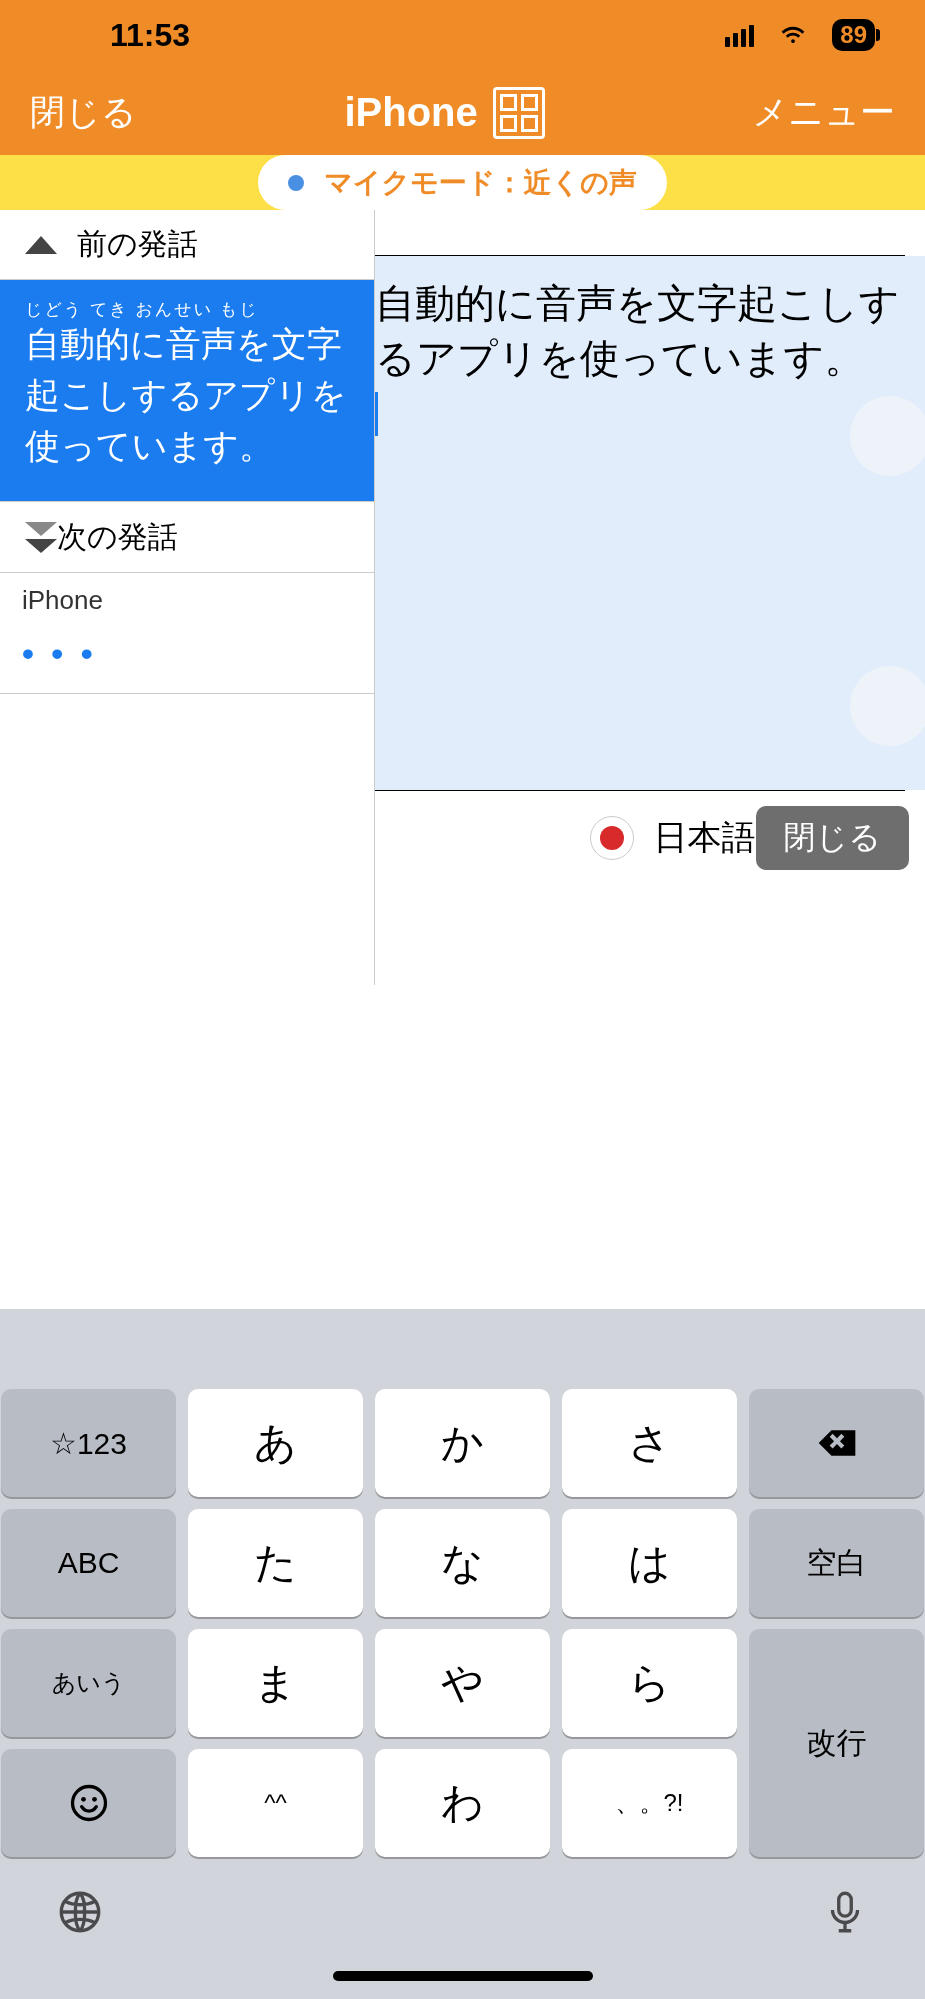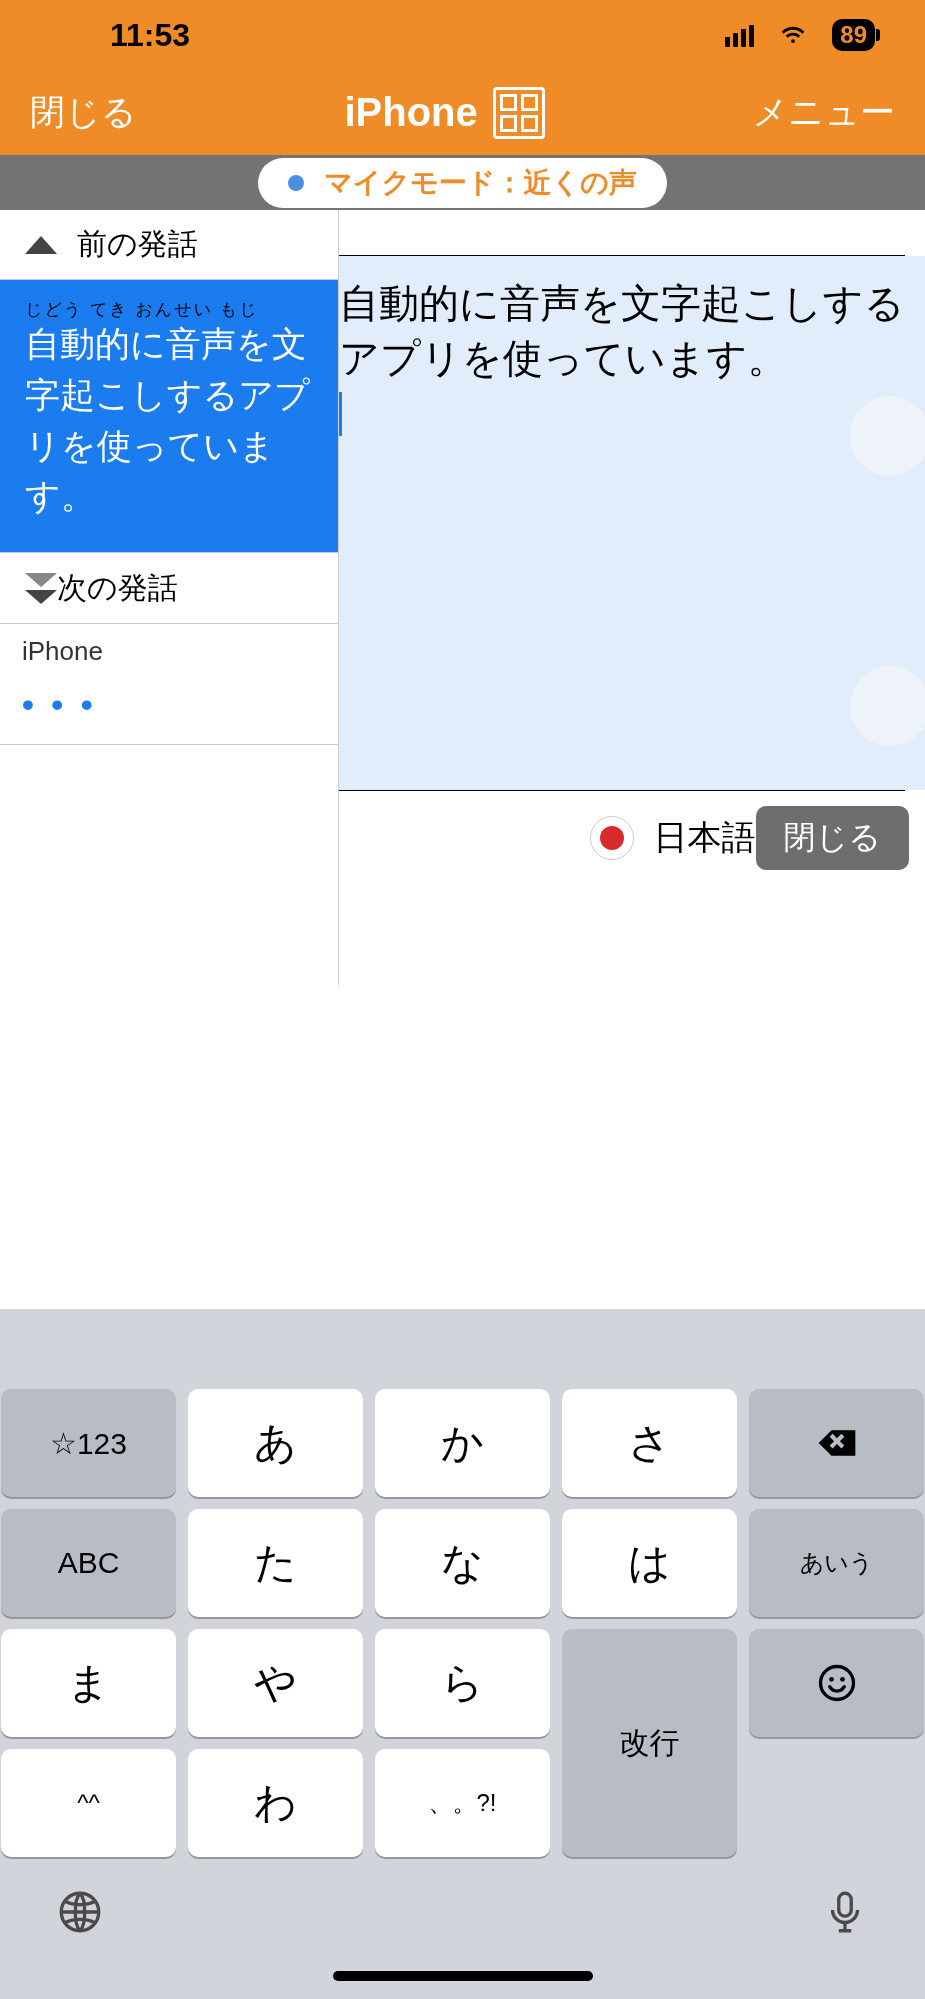--- a/index.html
+++ b/index.html
@@ -17,46 +17,46 @@
   .battery::after { content:""; position:absolute; right:-5px; top:50%; transform:translateY(-50%); width:4px; height:12px; background:#000; border-radius:0 3px 3px 0; }
 
   
   .nav-bar { height: 85px; background: #f08c28; display: flex; justify-content: space-between; align-items: center; padding: 0 30px; }
   .nav-left, .nav-right { font-size: 35px; color: #fff; }
   .nav-title { display: flex; align-items: center; gap: 15px; font-size: 40px; font-weight: 700; color: #fff; }
   .qr-icon { width: 52px; height: 52px; border: 3px solid #fff; border-radius: 4px; position: relative; display: grid; grid-template-columns: 1fr 1fr; grid-template-rows: 1fr 1fr; gap: 4px; padding: 4px; }
   .qr-icon span { border: 3px solid #fff; }
 
   
-  .mic-band { height: 55px; background: #737373; display: flex; justify-content: center; align-items: center; }
+  .mic-band { height: 55px; background: #fde047; display: flex; justify-content: center; }
   .mic-pill { background: #fff; border-radius: 30px; padding: 6px 30px; display: flex; align-items: center; gap: 20px; font-size: 28px; font-weight: 700; color: #f08c28; }
   .mic-dot { width: 16px; height: 16px; border-radius: 50%; background: #4a90e2; }
 
   
   .content { display: flex; height: 775px; }
-  .left-col { width: 339px; position: relative; border-right: 1px solid #ccc; }
+  .left-col { width: 375px; position: relative; border-right: 1px solid #ccc; }
   .right-col { flex: 1; position: relative; display:flex; flex-direction:column; }
 
   
   .ghost-stack { position: absolute; inset: 0; }
   .ghost-row { padding: 6px 20px 10px 25px; border-bottom: 1px solid #ddd; }
   .ghost-label { font-size: 22px; color: #bbb; }
   .ghost-text { font-size: 33px; color: #bbb; line-height: 1.35; }
 
   
   .left-overlay { position: absolute; inset: 0; background: rgba(255,255,255,0.0); display: flex; flex-direction: column; }
   .nav-row { height: 70px; background: #fff; border-bottom: 1px solid #ccc; display: flex; align-items: center; gap: 20px; padding-left: 25px; font-size: 30px; }
   .nav-row .tri-up, .nav-row .tri-down { width: 0; height: 0; }
   .tri-up { border-left: 16px solid transparent; border-right: 16px solid transparent; border-bottom: 18px solid #444; }
   .tri-down-wrap { display:flex; flex-direction:column; gap:3px; align-items:center; }
   .tri-down1 { border-left: 16px solid transparent; border-right: 16px solid transparent; border-top: 14px solid #888; width:0;height:0;}
   .tri-down2 { border-left: 16px solid transparent; border-right: 16px solid transparent; border-top: 14px solid #444; width:0;height:0;}
 
   .selected-block { background: #1b7cf0; color: #fff; padding: 18px 25px 30px 25px; flex: 0 0 auto; min-height: 200px; }
-  .ruby-line { font-size: 17px; color: #000000; letter-spacing: 2px; margin-bottom: -2px; }
+  .ruby-line { font-size: 17px; color: #ffffff; letter-spacing: 2px; margin-bottom: -2px; }
   .sel-text { font-size: 35px; line-height: 1.45; }
 
   .next-row { height: 72px; background: #fff; border-top:1px solid #ccc; border-bottom: 1px solid #ccc; display: flex; align-items: center; padding-left: 25px; font-size: 30px; }
 
   .entry-row { background:#fff; border-bottom:1px solid #ccc; padding: 12px 22px 20px 22px; }
   .entry-label { font-size: 26px; color: #333; }
   .entry-dots { font-size: 34px; color: #1b7cf0; font-weight: 800; letter-spacing: 4px; margin-top: 18px; }
 
   
   .right-top { border-bottom: 1px solid #000; margin: 45px 20px 0 0; }
@@ -207,20 +207,21 @@
         <div class="key fn">
           <svg viewBox="0 0 24 24">
               <path d="M22 5H9L2 12l7 7h13V5zm-7.6 10L12 12.6 9.6 15 8 13.4 10.4 11 8 8.6 9.6 7 12 9.4 14.4 7 16 8.6 13.6 11 16 13.4 14.4 15z" fill="#000"></path>
             </svg>
         </div>
 
         <div class="key fn">ABC</div>
         <div class="key">た</div>
         <div class="key">な</div>
         <div class="key">は</div>
+        <div class="key fn">空白</div>
 
         <div class="key fn small">あいう</div>
         <div class="key">ま</div>
         <div class="key">や</div>
         <div class="key">ら</div>
         <div class="key fn tall">改行</div>
 
         <div class="key fn">
           <svg viewBox="0 0 24 24">
               <circle cx="12" cy="12" r="9" fill="none" stroke="#000" stroke-width="1.8"></circle>

